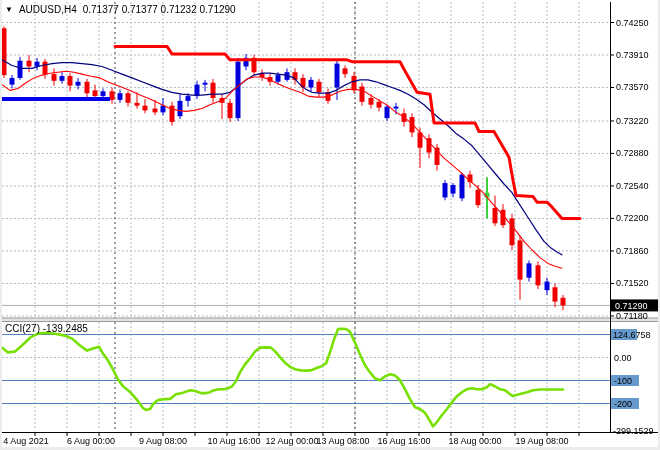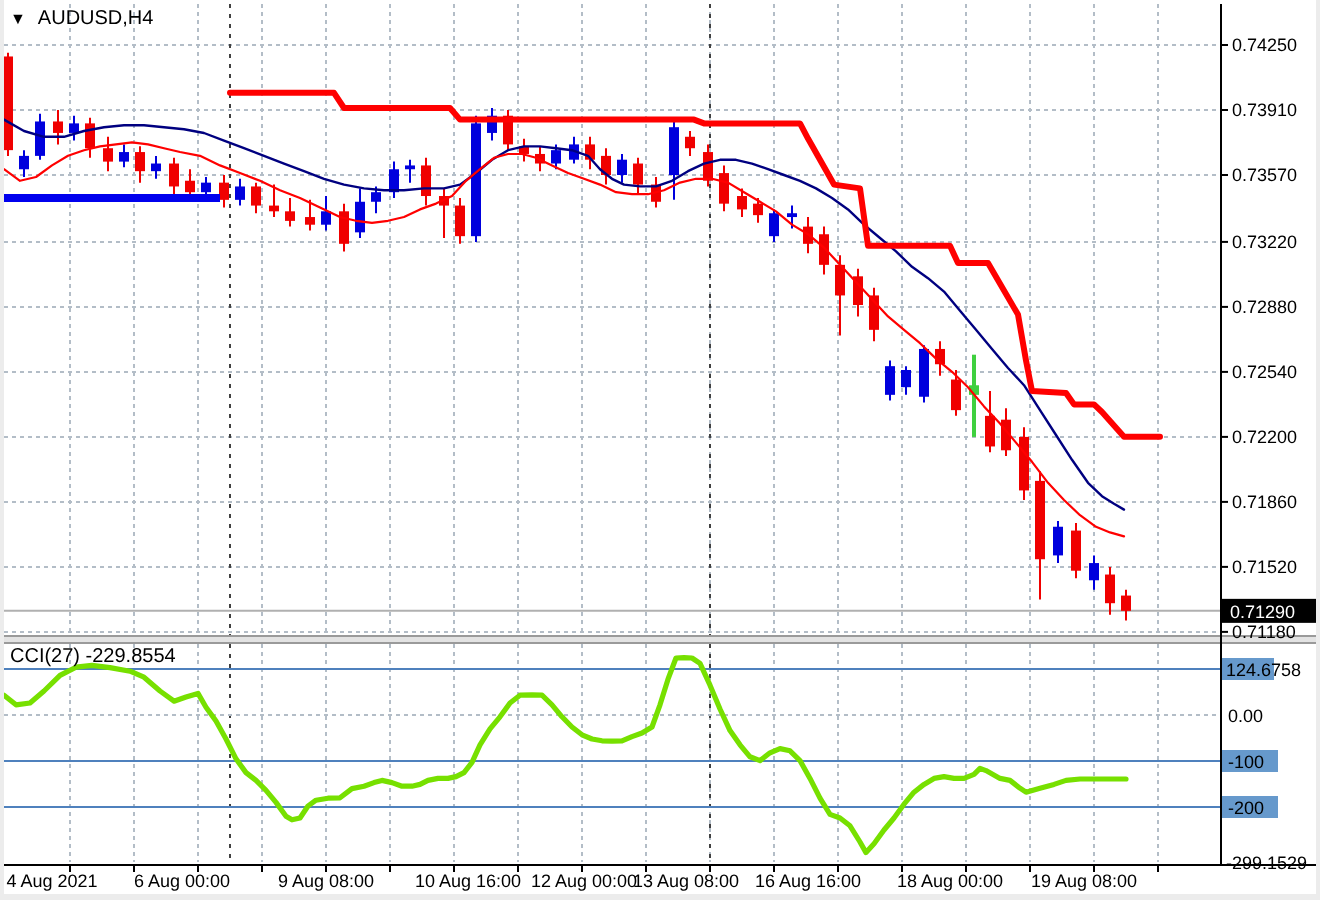--- a/index.html
+++ b/index.html
@@ -276,15 +276,16 @@
       <text x="404" y="443.5" font-size="9" fill="#000000" text-anchor="middle">16 Aug 16:00</text>
       <text x="475" y="443.5" font-size="9" fill="#000000" text-anchor="middle">18 Aug 00:00</text>
       <text x="542" y="443.5" font-size="9" fill="#000000" text-anchor="middle">19 Aug 08:00</text>
       <rect x="0" y="0" width="2" height="450" fill="#ececec"></rect>
       <rect x="658" y="0" width="2" height="450" fill="#ececec"></rect>
       <rect x="0" y="447" width="660" height="3" fill="#ececec"></rect>
     </svg>
   <div class="title-bar">
     <span class="dd">▼</span>
     <span>AUDUSD,H4</span>
+    <span>0.71377 0.71377 0.71232 0.71290</span>
   </div>
-  <div class="cci-label">CCI(27) -229.8554</div>
+  <div class="cci-label">CCI(27) -139.2485</div>
 </div>
 
 </body></html>

